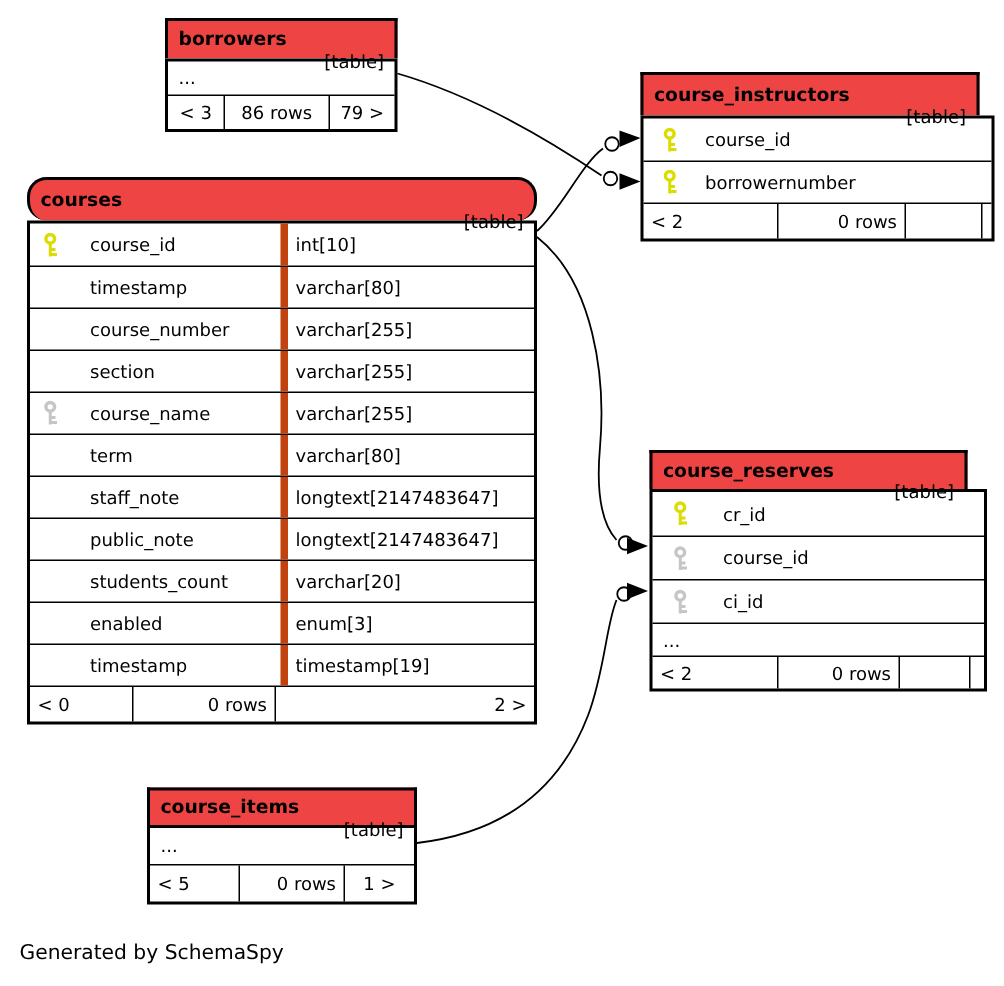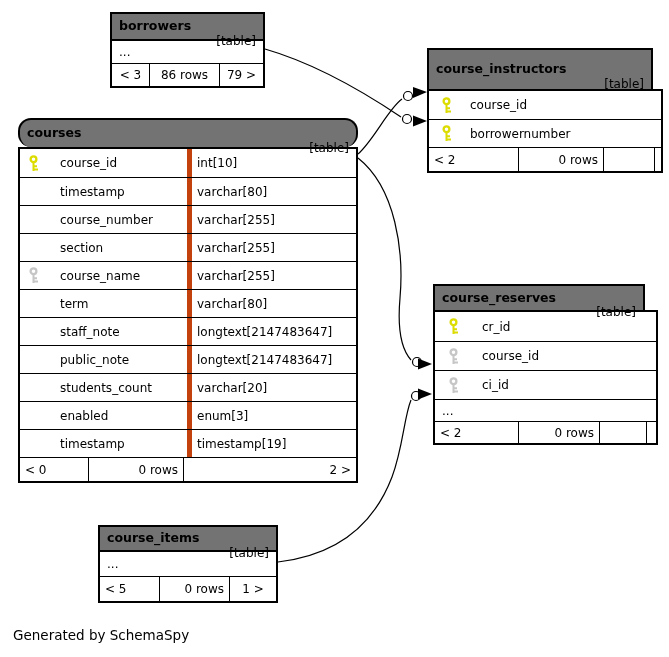--- a/index.html
+++ b/index.html
@@ -5,21 +5,21 @@
   html,body{margin:0;padding:0;}
   body{
     width:669px;height:657px;position:relative;background:#ffffff;
     font-family:"DejaVu Sans","Liberation Sans",sans-serif;color:#000;
     overflow:hidden;
   }
   *{box-sizing:border-box;}
   .edges{position:absolute;left:0;top:0;z-index:3;pointer-events:none;}
   .table{position:absolute;z-index:2;font-size:12px;line-height:1;}
   .thead{
-    background:#737373;border:2px solid #000;border-bottom:none;
+    background:#ef4444;border:2px solid #000;border-bottom:none;
     display:flex;justify-content:space-between;align-items:center;
     padding:0 7px;width:100%;
   }
   .tname{font-weight:bold;font-size:12.5px;}
   .ttag{font-size:12px;margin-top:28px;}
   .tsec{border:2px solid #000;background:#fff;width:100%;}
   .tsec > div:not(:first-child){border-top:1px solid #000;}
   .trow{display:flex;align-items:center;}
   .keyslot{display:flex;align-items:center;flex:none;}
   .erow{display:flex;align-items:center;padding-left:7px;}
@@ -32,42 +32,42 @@
   #t-borrowers{left:110px;top:12px;width:155px;}
   #t-borrowers .thead{height:27px;}
   #t-borrowers .erow{height:22px;}
   #t-borrowers .tfoot{height:23px;}
   #t-borrowers .fcell:nth-child(1){width:38px;justify-content:center;}
   #t-borrowers .fcell:nth-child(2){width:70px;justify-content:center;}
   #t-borrowers .fcell:nth-child(3){flex:1;justify-content:center;}
 
   
   #t-ci{left:427px;top:48px;width:236px;}
-  #t-ci .thead{height:41px;width:226px;align-items:center;}
+  #t-ci .thead{height:29px;width:226px;align-items:center;}
   #t-ci .trow{height:28px;}
   #t-ci .keyslot{padding-left:12px;width:41px;}
   #t-ci .tfoot{height:24px;}
   #t-ci .fcell:nth-child(1){width:90px;}
   #t-ci .fcell:nth-child(2){width:85px;justify-content:flex-end;}
   #t-ci .fcell:nth-child(3){width:51px;}
   #t-ci .fcell:nth-child(4){flex:1;}
 
   
   #t-courses{left:18px;top:118px;width:340px;}
   #t-courses .thead{height:29px;border-radius:13px;}
   #t-courses .trow{height:28px;}
   #t-courses .keyslot{padding-left:8px;width:40px;}
   #t-courses .colname{width:127px;}
   #t-courses .tfoot{height:24px;}
   #t-courses .fcell:nth-child(1){width:69px;}
   #t-courses .fcell:nth-child(2){width:95px;justify-content:flex-end;}
   #t-courses .fcell:nth-child(3){flex:1;justify-content:flex-end;}
 
   
-  #t-cr{left:433px;top:284px;width:225px;}
+  #t-cr{left:433px;top:300px;width:225px;}
   #t-cr .thead{height:26px;width:212px;}
   #t-cr .trow{height:29px;}
   #t-cr .keyslot{padding-left:13px;width:47px;}
   #t-cr .erow{height:22px;}
   #t-cr .tfoot{height:22px;}
   #t-cr .fcell:nth-child(1){width:84px;}
   #t-cr .fcell:nth-child(2){width:81px;justify-content:flex-end;}
   #t-cr .fcell:nth-child(3){width:47px;}
   #t-cr .fcell:nth-child(4){flex:1;}
 

